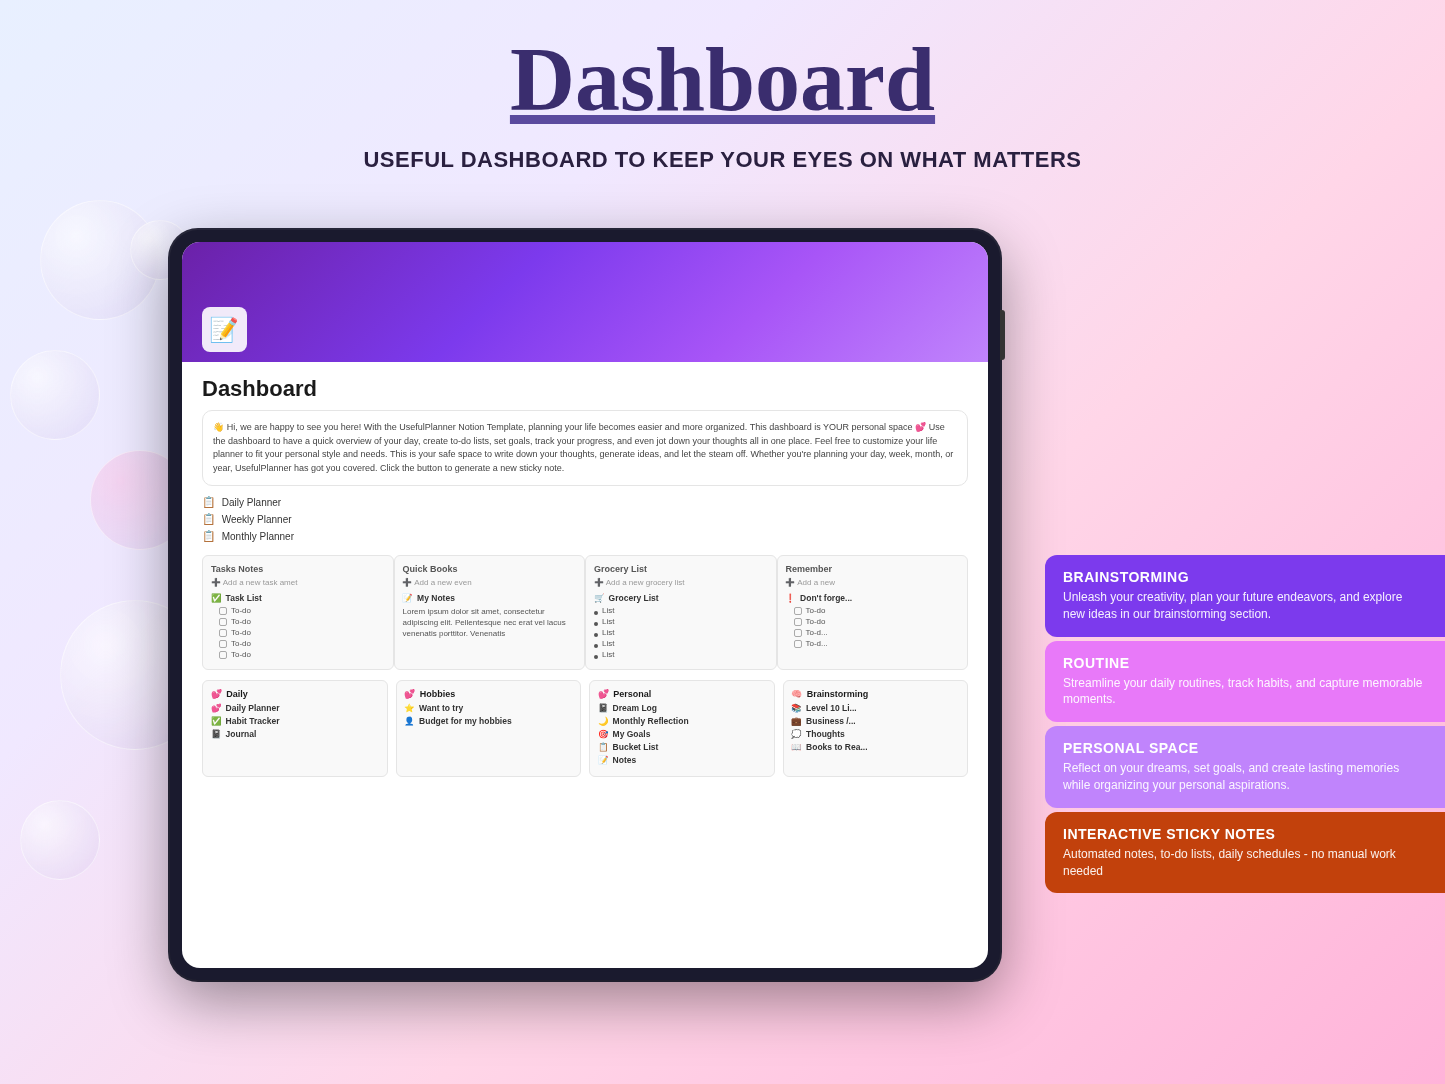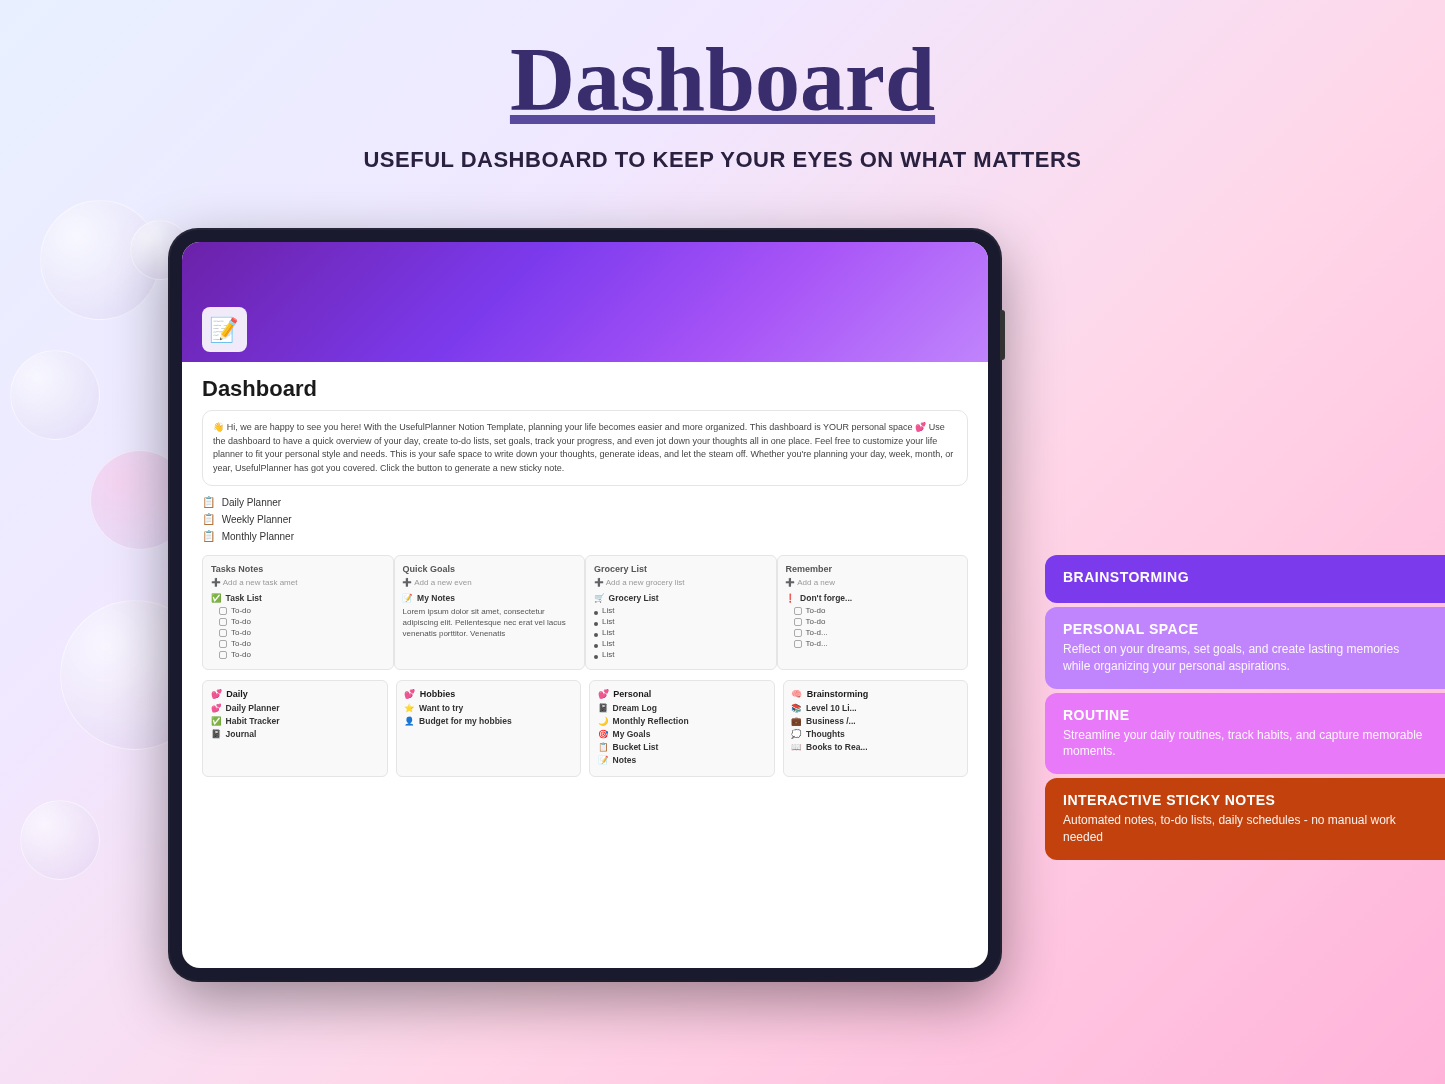--- a/index.html
+++ b/index.html
@@ -329,21 +329,21 @@
             </div>
             <div class="card-subitem"><span class="checkbox"></span>To-do</div>
             <div class="card-subitem"><span class="checkbox"></span>To-do</div>
             <div class="card-subitem"><span class="checkbox"></span>To-do</div>
             <div class="card-subitem"><span class="checkbox"></span>To-do</div>
             <div class="card-subitem"><span class="checkbox"></span>To-do</div>
           </div>
 
           <div class="grid-card">
             <div class="grid-card-header">
-              <span>Quick Goals</span>
+              <span>Quick Books</span>
             </div>
             <div class="add-new">➕ Add a new even</div>
             <div class="card-item">
               <span>📝</span>
               <span>My Notes</span>
             </div>
             <div class="note-body">Lorem ipsum dolor sit amet, consectetur adipiscing elit. Pellentesque nec erat vel lacus venenatis porttitor. Venenatis</div>
           </div>
 
           <div class="grid-card">
@@ -465,26 +465,27 @@
           </div>
         </div>
       </div>
     </div>
   </div>
 </div>
 
 <div class="right-panels">
   <div class="panel panel-brainstorming">
     <div class="panel-title">BRAINSTORMING</div>
+    <div class="panel-desc">Unleash your creativity, plan your future endeavors, and explore new ideas in our brainstorming section.</div>
+  </div>
+  <div class="panel panel-routine">
+    <div class="panel-title">ROUTINE</div>
+    <div class="panel-desc">Streamline your daily routines, track habits, and capture memorable moments.</div>
   </div>
   <div class="panel panel-personal">
     <div class="panel-title">PERSONAL SPACE</div>
     <div class="panel-desc">Reflect on your dreams, set goals, and create lasting memories while organizing your personal aspirations.</div>
-  </div>
-  <div class="panel panel-routine">
-    <div class="panel-title">ROUTINE</div>
-    <div class="panel-desc">Streamline your daily routines, track habits, and capture memorable moments.</div>
   </div>
   <div class="panel panel-interactive">
     <div class="panel-title">INTERACTIVE STICKY NOTES</div>
     <div class="panel-desc">Automated notes, to-do lists, daily schedules - no manual work needed</div>
   </div>
 </div>
 
 </body></html>

